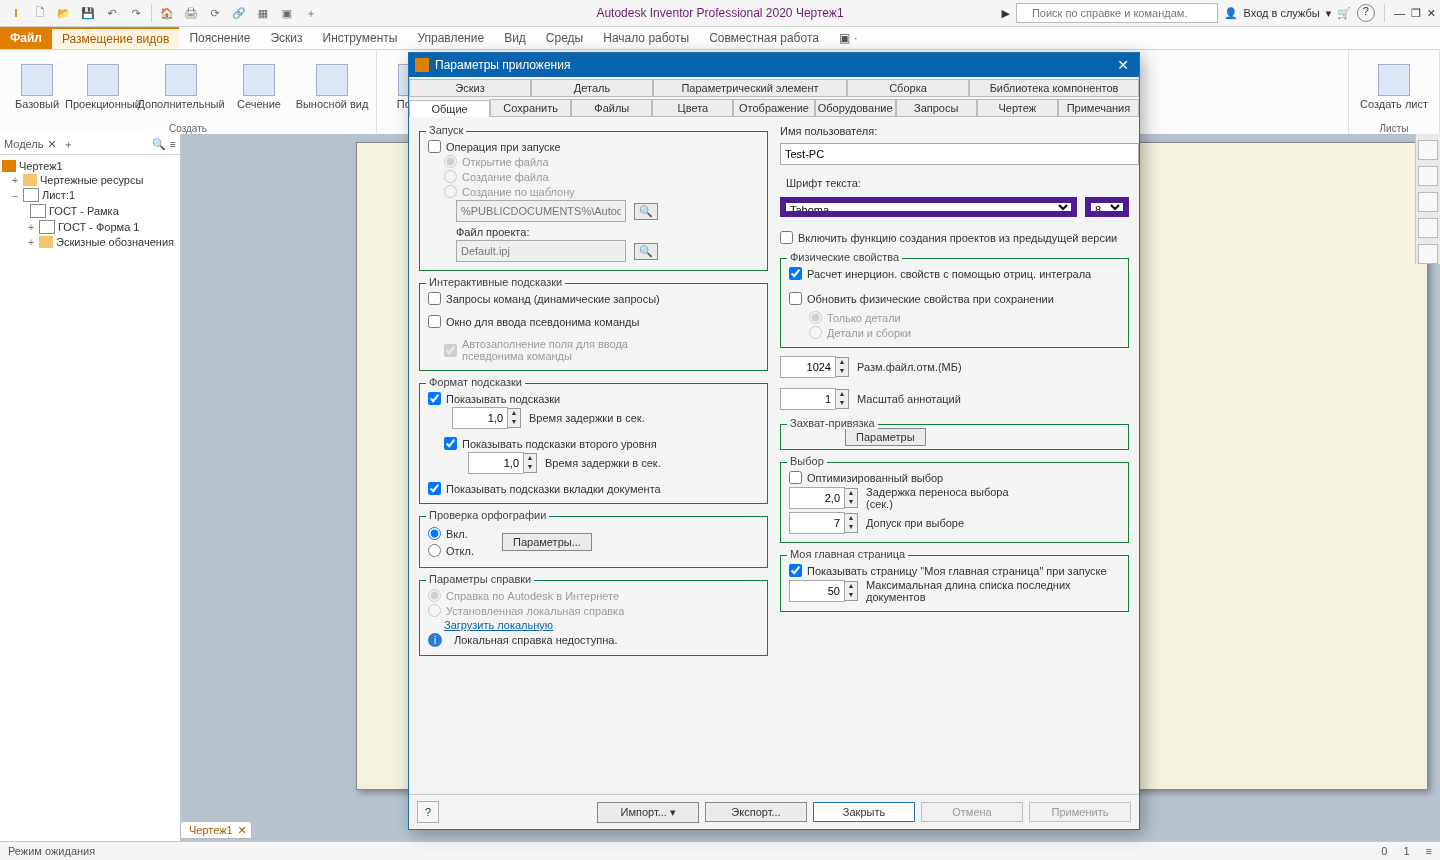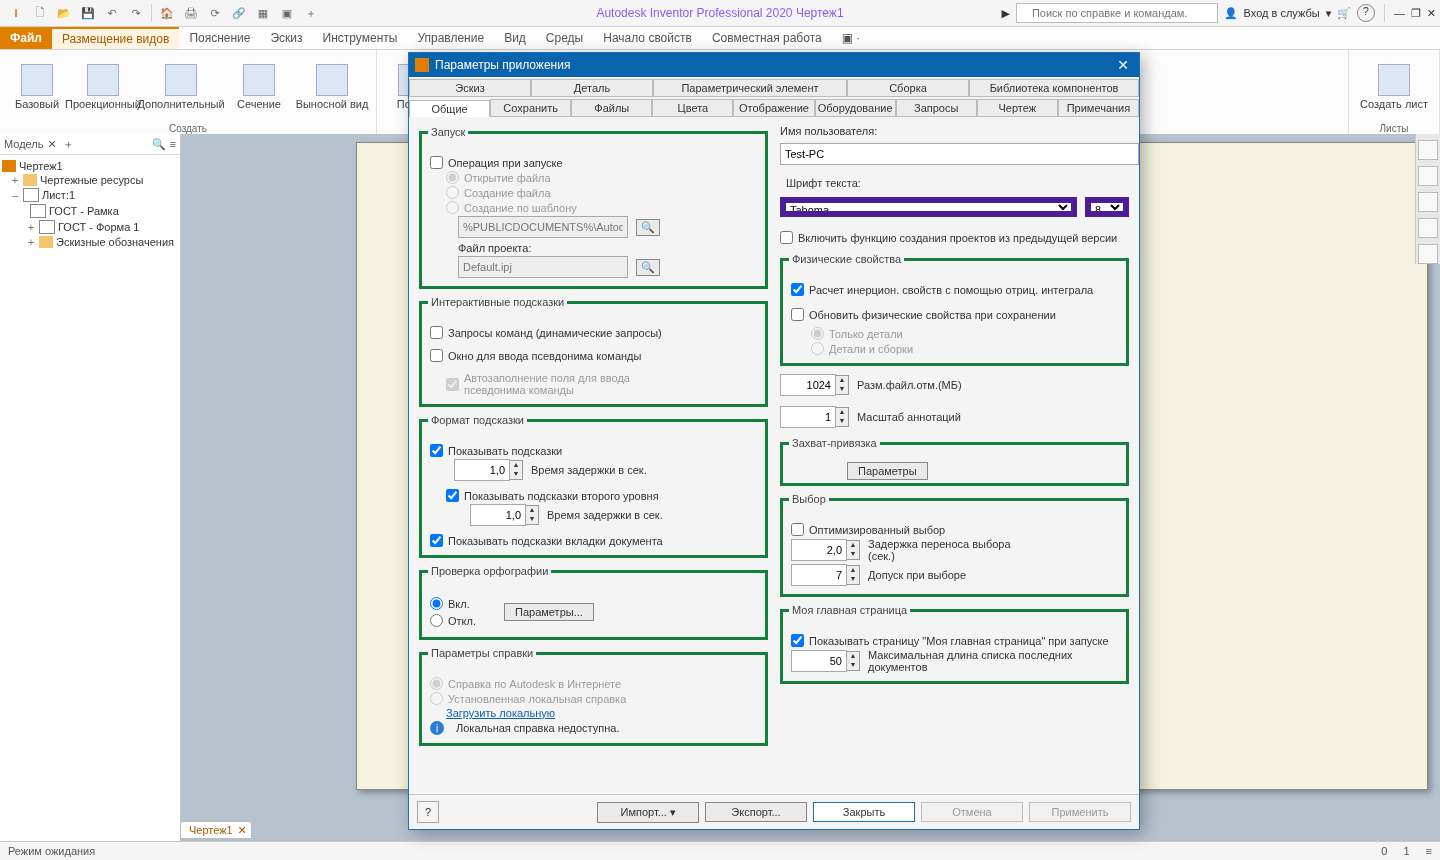--- a/index.html
+++ b/index.html
@@ -1,18 +1,18 @@
 <!DOCTYPE html>
 <html><head>
 <meta charset="utf-8">
 <style>
 html,body{margin:0;padding:0;font-family:"Segoe UI",Tahoma,sans-serif;font-size:11px;color:#333;background:#f0f0f0;overflow:hidden;width:1440px;height:860px;}
 .qat{height:26px;background:#f5f5f5;border-bottom:1px solid #d0d0d0;display:flex;align-items:center;padding:0 4px;position:relative;}
 .qat-icon{width:18px;height:18px;margin:0 3px;display:inline-flex;align-items:center;justify-content:center;color:#666;}
-.qat-title{position:absolute;left:50%;transform:translateX(-50%);font-size:12px;color:#8b5cf6;}
+.qat-title{position:absolute;left:50%;transform:translateX(-50%);font-size:12px;color:#701a75;}
 .qat-right{margin-left:auto;display:flex;align-items:center;gap:6px;}
 .searchbox{width:170px;height:18px;border:1px solid #bbb;padding:0 15px;font-size:11px;}
 .ribbon-tabs{height:22px;background:#fdfdfd;border-bottom:1px solid #d5d5d5;display:flex;align-items:stretch;}
 .ribbon-tab{padding:0 10px;display:flex;align-items:center;font-size:12px;color:#555;cursor:default;}
 .ribbon-tab.file{background:#e07e00;color:#fff;font-weight:bold;}
 .ribbon-tab.active{background:#fff4e2;color:#a55a00;border-top:2px solid #e07e00;}
 .ribbon{height:86px;background:#fcfcfc;border-bottom:1px solid #c8c8c8;display:flex;}
 .ribbon-group{border-right:1px solid #e0e0e0;padding:2px 6px;display:flex;flex-direction:column;}
 .ribbon-group-body{flex:1;display:flex;align-items:center;gap:4px;}
 .ribbon-group-label{text-align:center;font-size:10px;color:#666;padding-top:2px;}
@@ -33,21 +33,21 @@
 .statusbar .sr{margin-left:auto;display:flex;gap:16px;}
 
 .dlg{position:absolute;left:408px;top:52px;width:730px;height:776px;background:#f4f4f4;border:1px solid #1f6fb5;box-shadow:4px 4px 16px rgba(0,0,0,.3);display:flex;flex-direction:column;z-index:100;}
 .dlg-title{height:24px;background:#0a63ad;color:#fff;display:flex;align-items:center;padding:0 6px;font-size:12px;}
 .dlg-title .x{margin-left:auto;width:20px;text-align:center;font-size:14px;cursor:default;}
 .dlg-tabs{display:flex;flex-wrap:wrap;background:#f4f4f4;border-bottom:1px solid #bbb;}
 .dlg-tab{border:1px solid #bbb;border-bottom:none;background:#ececec;padding:2px 0;font-size:11px;color:#333;text-align:center;flex:1;min-width:60px;cursor:default;margin-top:2px;}
 .dlg-tab.active{background:#fff;position:relative;top:1px;}
 .dlg-body{flex:1;background:#f4f4f4;overflow:hidden;display:flex;padding:8px 10px;gap:12px;font-size:11px;}
 .col{flex:1;display:flex;flex-direction:column;gap:6px;}
-.grp{border:3px solid #15803d;padding:20px 8px 6px 8px;position:relative;margin-top:6px;}
+.grp{border:1px solid #15803d;padding:6px 8px 6px 8px;position:relative;margin-top:6px;}
 .grp>.lbl{position:absolute;top:-8px;left:6px;background:#f4f4f4;padding:0 3px;color:#444;}
 .chk,.rad{display:flex;align-items:center;gap:5px;color:#333;margin:2px 0;}
 .chk input,.rad input{margin:0;}
 .disabled{color:#9a9a9a;}
 .txt{border:1px solid #a8a8a8;background:#fff;padding:1px 4px;height:18px;font-size:11px;}
 .txt[disabled]{background:#eee;color:#777;}
 .num{width:46px;text-align:right;}
 .sel{border:6px solid #4c1d95;background:#fff;height:20px;font-size:11px;}
 .spin{display:inline-flex;align-items:center;}
 .spin .updn{width:12px;height:18px;border:1px solid #999;border-left:none;background:#eee;font-size:7px;display:flex;flex-direction:column;}
@@ -102,21 +102,21 @@
 
 <div class="ribbon-tabs">
   <div class="ribbon-tab file">Файл</div>
   <div class="ribbon-tab active">Размещение видов</div>
   <div class="ribbon-tab">Пояснение</div>
   <div class="ribbon-tab">Эскиз</div>
   <div class="ribbon-tab">Инструменты</div>
   <div class="ribbon-tab">Управление</div>
   <div class="ribbon-tab">Вид</div>
   <div class="ribbon-tab">Среды</div>
-  <div class="ribbon-tab">Начало свойств</div>
+  <div class="ribbon-tab">Начало работы</div>
   <div class="ribbon-tab">Совместная работа</div>
   <div class="ribbon-tab">▣ ·</div>
 </div>
 
 <div class="ribbon">
   <div class="ribbon-group">
     <div class="ribbon-group-body">
       <div class="big-btn">
           <div class="ic"></div>
           <span>Базовый</span>

